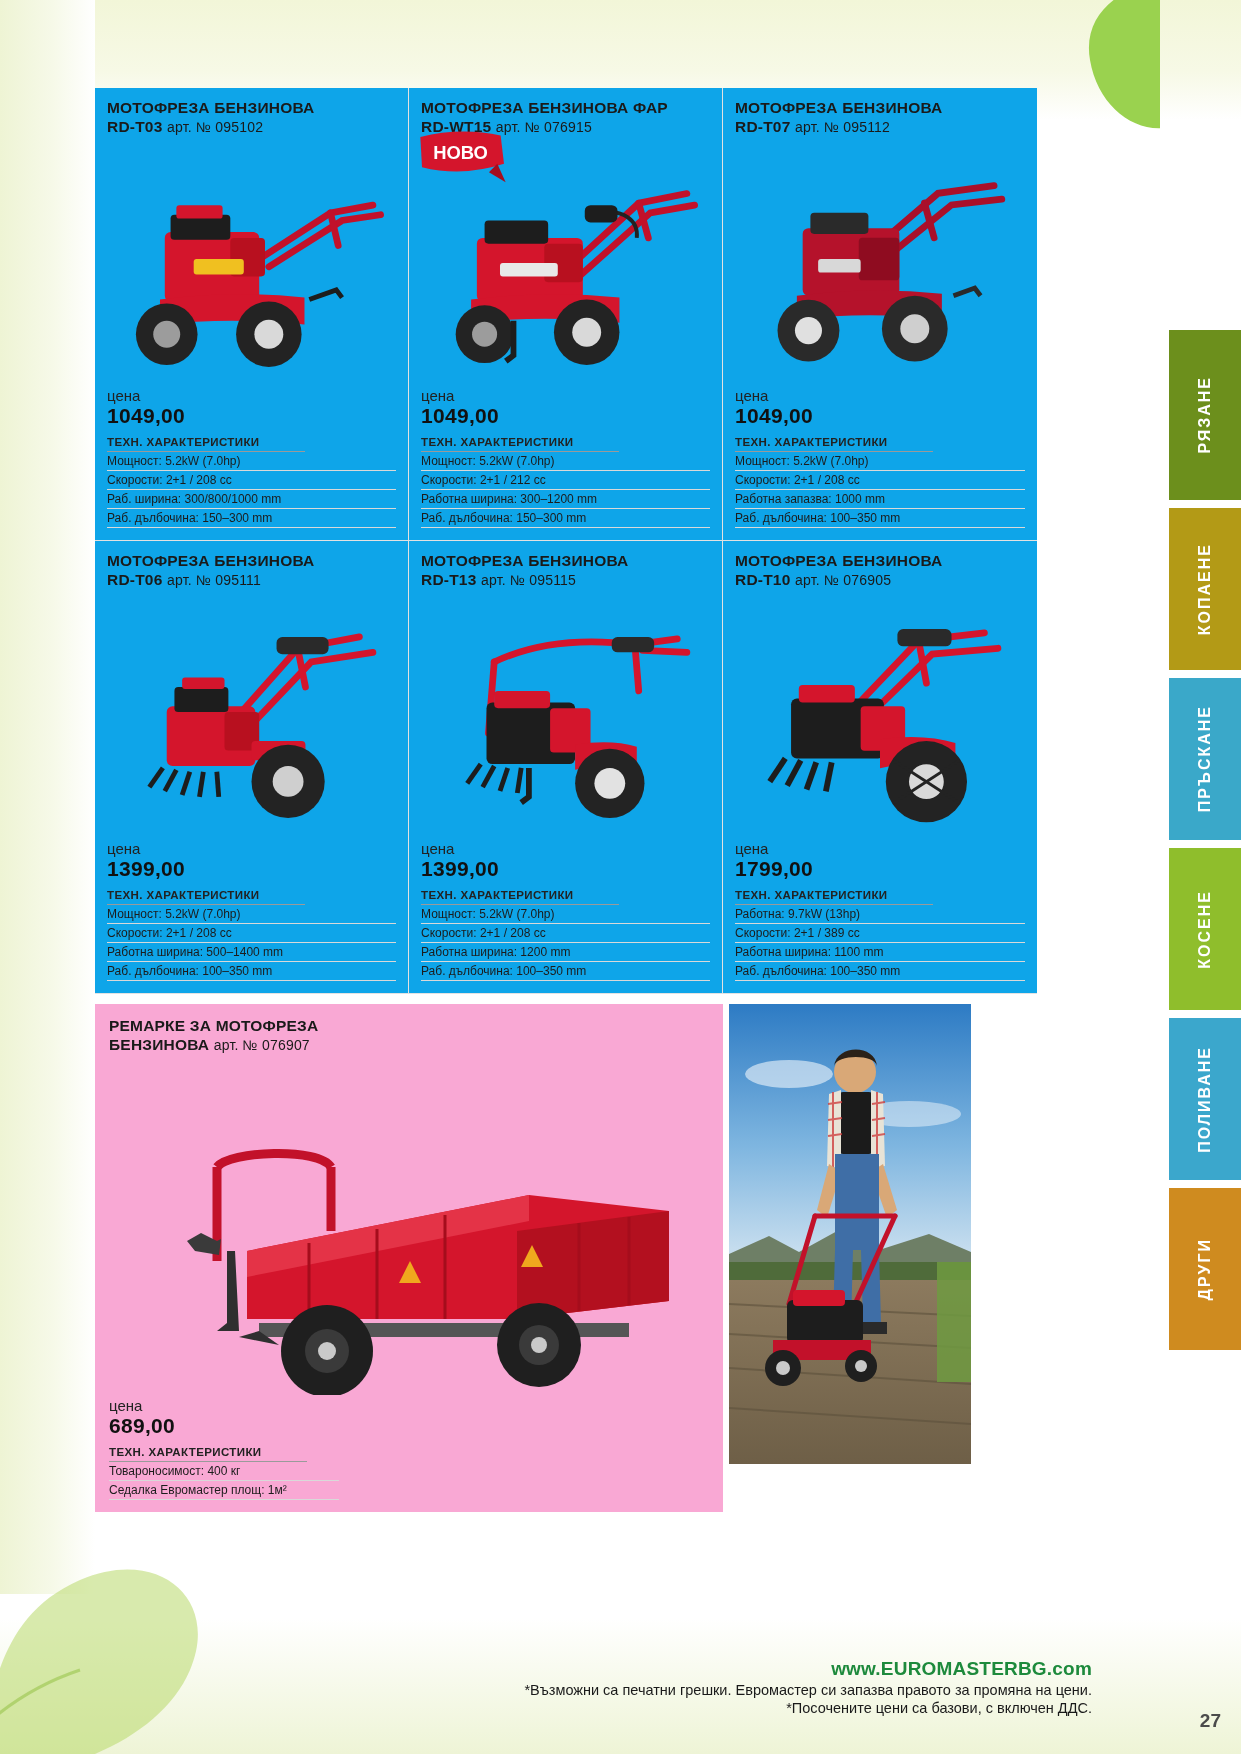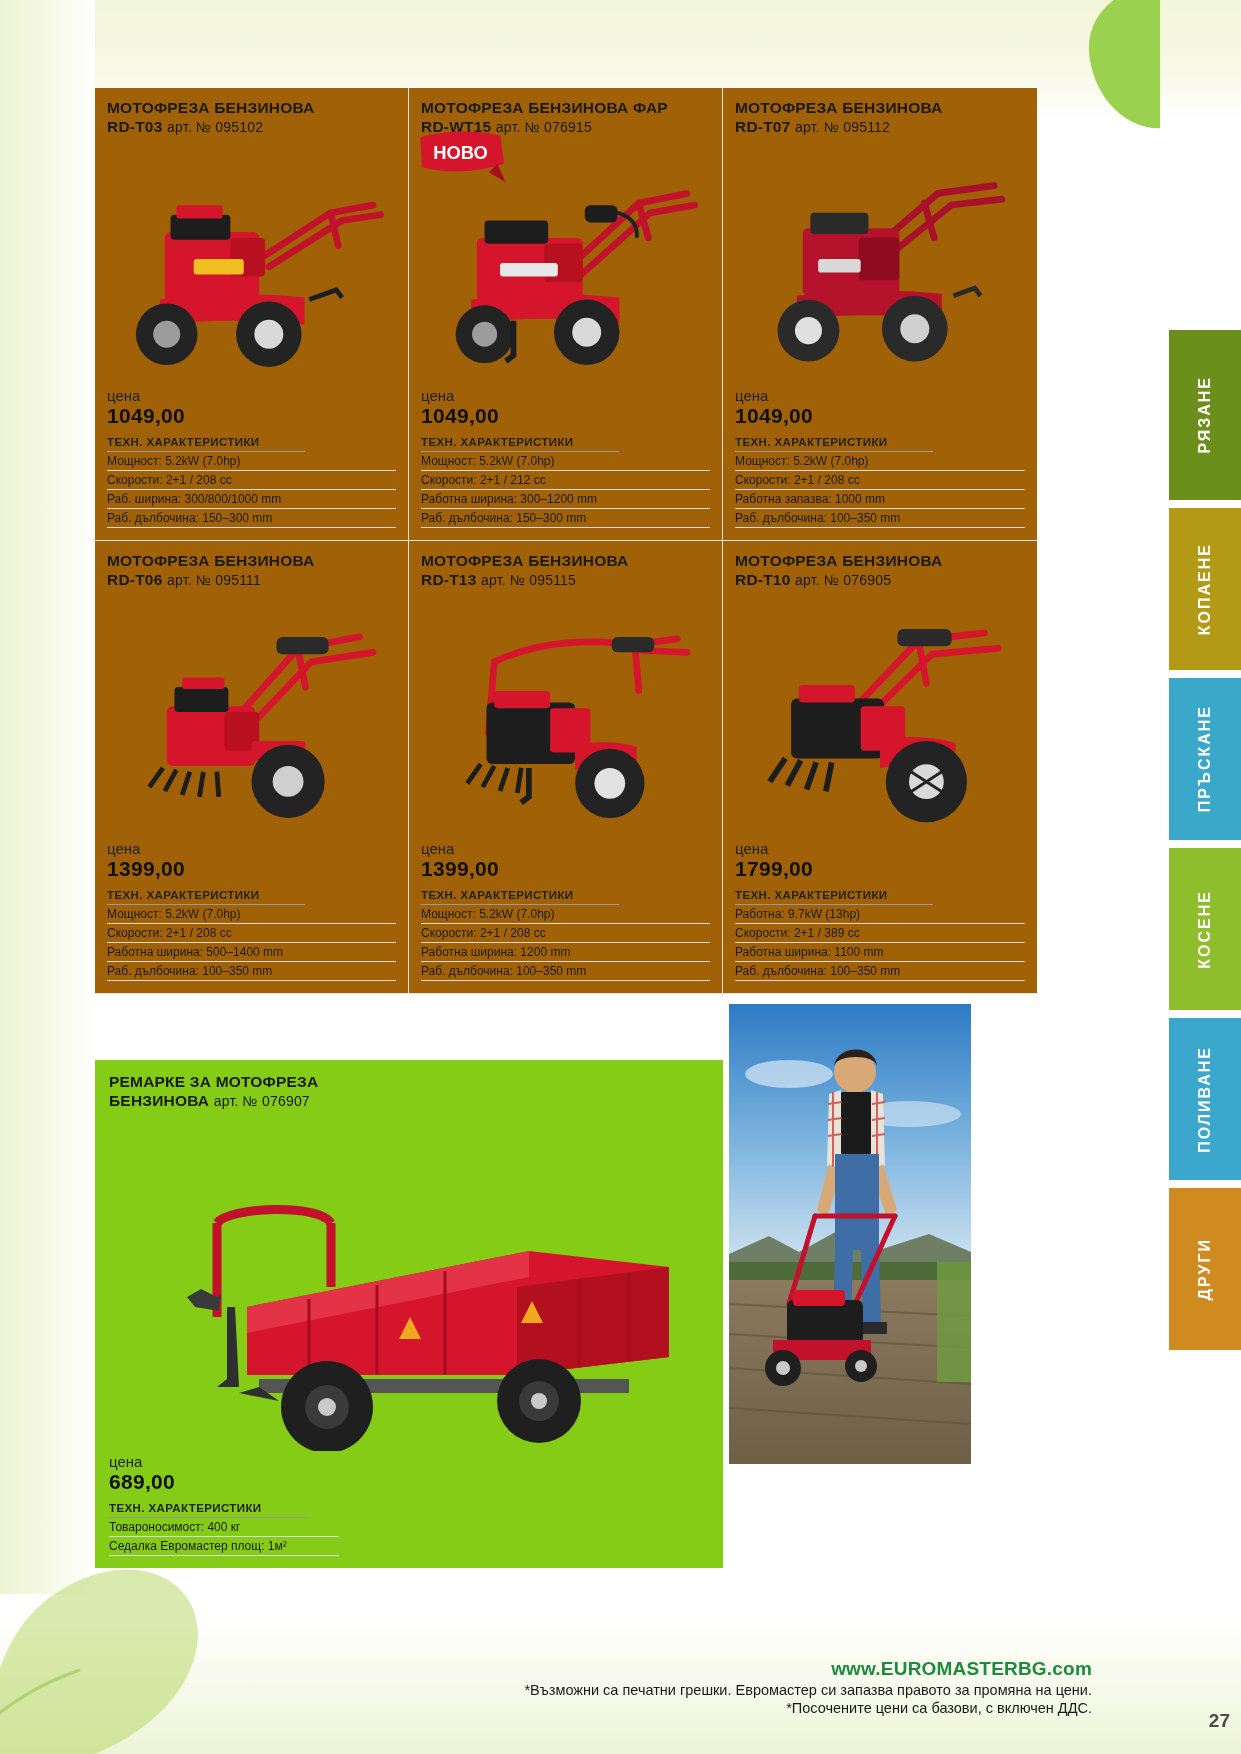--- a/index.html
+++ b/index.html
@@ -47,21 +47,21 @@
   .tab-5 { background: #cf8b1f; }
 
   
   .grid {
     position: absolute; left: 95px; top: 88px;
     width: 876px;
   }
   .row { display: flex; }
   .card {
     width: 314px;
-    background: #a16207;
+    background: #0ea5e9;
     border-right: 1px solid #e2e2e2;
     border-bottom: 1px solid #e2e2e2;
     padding: 10px 12px 12px 12px;
     position: relative;
   }
   .card.last { border-right: none; }
   .card-title {
     font-size: 15.5px; font-weight: bold; color: #1a1a1a;
     letter-spacing: .2px; line-height: 1.25;
   }
@@ -88,42 +88,42 @@
   .spec-line:last-child { border-bottom: 1px solid #d9d9d9; }
 
   
   .badge-new {
     position: absolute; left: 8px; top: 42px;
     width: 92px; height: 56px; z-index: 5;
   }
 
   
   .trailer-card {
-    position: absolute; left: 95px; top: 1060px;
-    width: 628px; background: #84cc16; padding: 12px 14px;
+    position: absolute; left: 95px; top: 1004px;
+    width: 628px; background: #f9a8d4; padding: 12px 14px;
   }
   .trailer-photo { height: 340px; position: relative; }
 
   
   .person-photo {
     position: absolute; left: 729px; top: 1004px;
     width: 242px; height: 460px; overflow: hidden;
   }
 
   
   .footer {
     position: absolute; left: 0; bottom: 38px; width: 1170px;
     text-align: right; padding-right: 78px;
   }
   .site-url {
     color: #1d8a3c; font-size: 19px; font-weight: bold; letter-spacing: .2px;
   }
   .footnote { font-size: 14.5px; color: #1a1a1a; margin-top: 2px; }
   .page-num {
-    position: absolute; right: 11px; bottom: 22px;
+    position: absolute; right: 20px; bottom: 22px;
     font-size: 19px; color: #4b4b4b; font-weight: bold;
   }
 
   
   svg { display: block; }
 </style>
 </head>
 <body>
 
 <div class="bg-top"></div>

